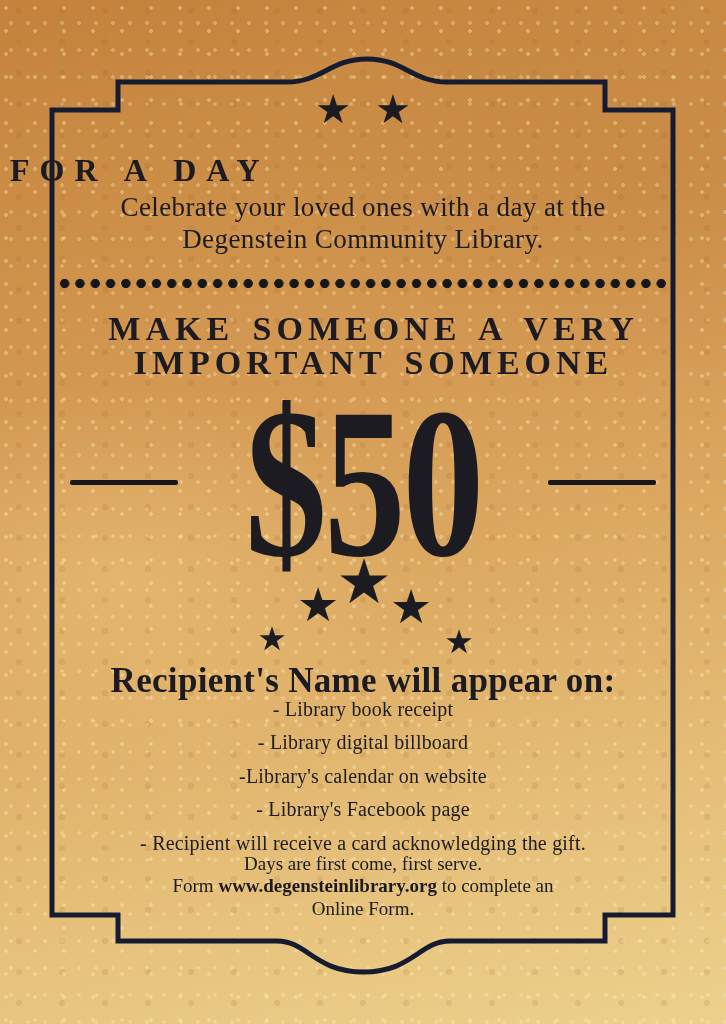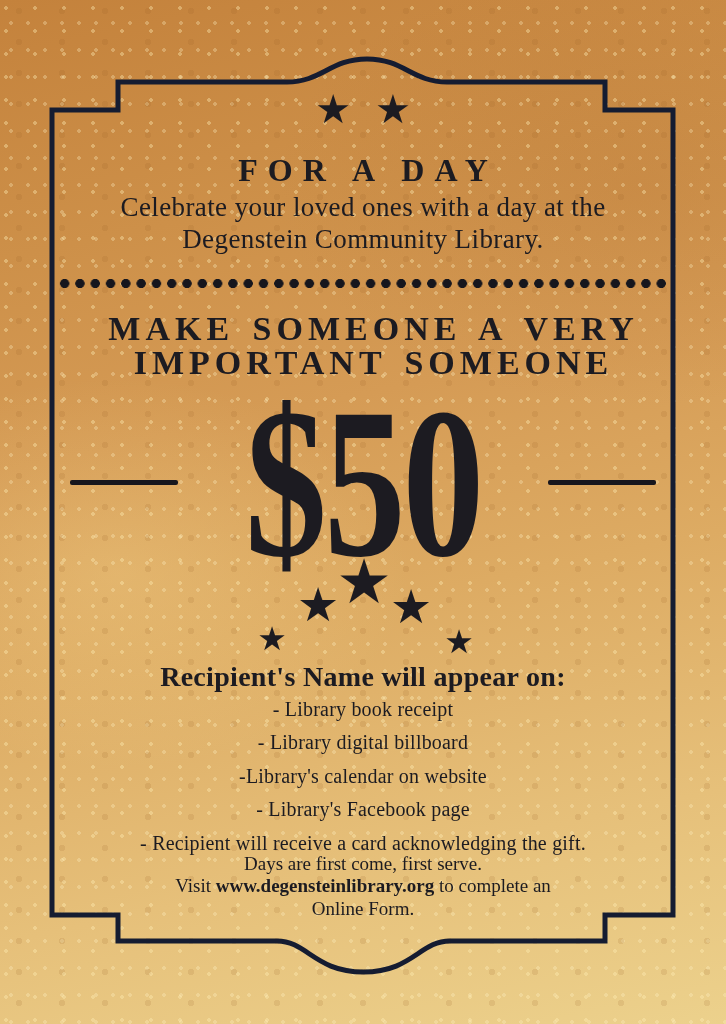--- a/index.html
+++ b/index.html
@@ -26,21 +26,21 @@
     display: flex; justify-content: center; align-items: center; gap: 24px;
   }
   .vip-title {
     font-size: 82px; font-weight: bold; line-height: 1; letter-spacing: 5px;
   }
   .star { font-family: "DejaVu Sans", sans-serif; line-height: 1; color: #1c1b21; }
   .vip-star { font-size: 40px; }
 
   .subtitle {
     position: absolute; top: 154px; left: 0; right: 0;
-    text-align: center; font-size: 32px; font-weight: bold;
+    text-align: left; font-size: 32px; font-weight: bold;
     letter-spacing: 10px; padding-left: 10px; line-height: 1;
   }
   .tagline {
     position: absolute; top: 192px; left: 0; right: 0;
     text-align: center; font-size: 27px; line-height: 31.5px; letter-spacing: 0.4px;
   }
   .dotted-divider {
     position: absolute; top: 278px; left: 57px; width: 612px; height: 11px;
     background-image: radial-gradient(circle, #16161d 4.3px, transparent 4.9px);
     background-size: 15.3px 11px; background-position: 0 50%; background-repeat: repeat-x;
@@ -60,21 +60,21 @@
     display: inline-block; transform: scaleX(0.76); transform-origin: center;
     letter-spacing: -4px;
   }
   .arc-star { position: absolute; transform: translate(-50%, -50%); }
   .arc-star.big    { font-size: 62px; }
   .arc-star.medium { font-size: 47px; }
   .arc-star.small  { font-size: 33px; }
 
   .benefits-heading {
     position: absolute; top: 661px; left: 0; right: 0;
-    text-align: center; font-size: 28px; font-weight: bold; letter-spacing: 0.3px;
+    text-align: center; font-size: 35px; font-weight: bold; letter-spacing: 0.3px;
   }
   .benefits-list { position: absolute; top: 693px; left: 0; right: 0; text-align: center; }
   .benefit-item { font-size: 20px; line-height: 33.4px; letter-spacing: 0.2px; }
 
   .fine-print {
     position: absolute; top: 853px; left: 0; right: 0;
     text-align: center; font-size: 19px; line-height: 22.4px;
   }
   .fine-print .url { font-weight: bold; }
 </style>
@@ -143,17 +143,17 @@
   <div class="benefits-list">
     <div class="benefit-item">- Library book receipt</div>
     <div class="benefit-item">- Library digital billboard</div>
     <div class="benefit-item">-Library's calendar on website</div>
     <div class="benefit-item">- Library's Facebook page</div>
     <div class="benefit-item">- Recipient will receive a card acknowledging the gift.</div>
   </div>
 
   <div class="fine-print">
     <div>Days are first come, first serve.</div>
-    <div><span>Visit </span><span class="url">www.degensteinlibrary.org</span><span> to complete an</span></div>
+    <div><span>Form </span><span class="url">www.degensteinlibrary.org</span><span> to complete an</span></div>
     <div>Online Form.</div>
   </div>
 
 </div>
 
 </body></html>

